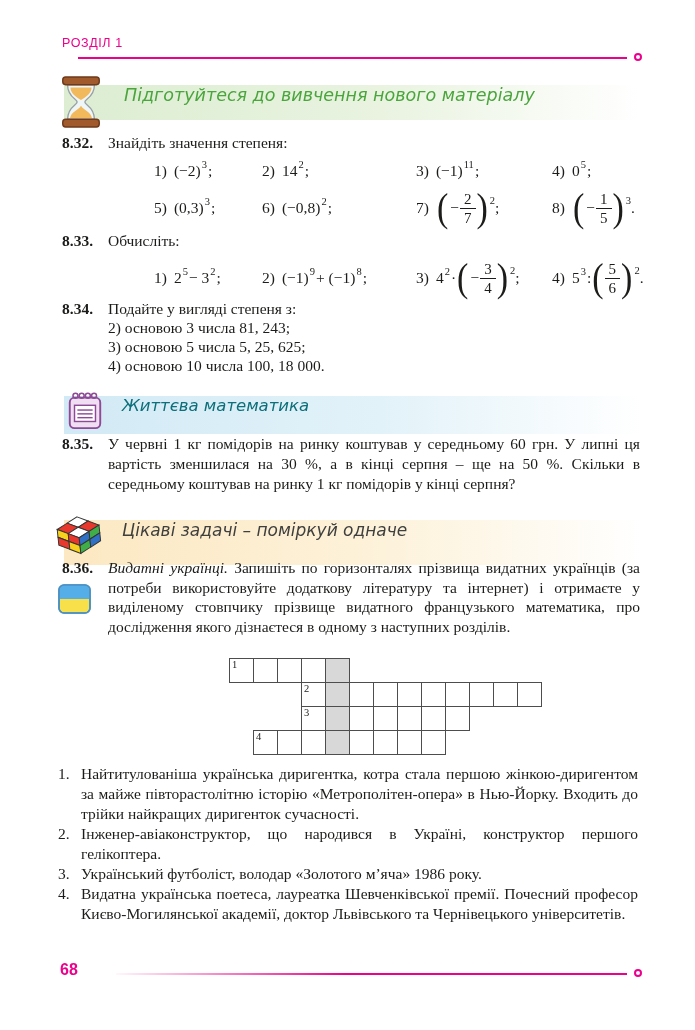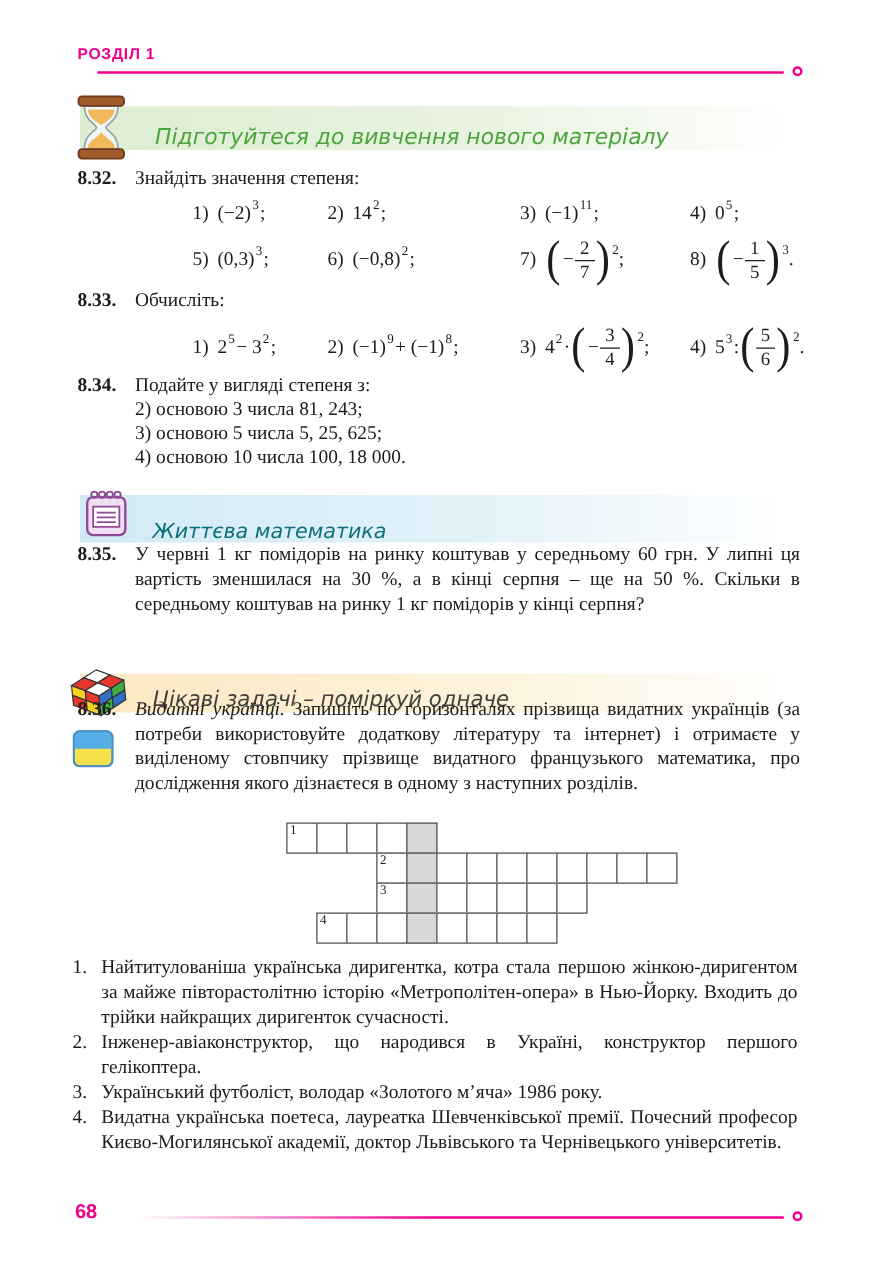--- a/index.html
+++ b/index.html
@@ -3,41 +3,41 @@
 <meta charset="utf-8">
 <style>
   * { margin:0; padding:0; box-sizing:border-box; }
   html,body { background:#fff; }
   .page { position:relative; width:695px; height:1030px; background:#fff;
           font-family:"Liberation Serif", serif; color:#1c1c1a; overflow:hidden;
           font-size:15.5px; hyphens:none; }
 
   
   .chapter-label { position:absolute; left:62px; top:36px; font-family:"Liberation Sans",sans-serif;
-                   font-weight:bold; font-size:12.5px; letter-spacing:.6px; color:#ec008c; }
+                   font-weight:normal; font-size:12.5px; letter-spacing:.6px; color:#ec008c; }
   .rule { position:absolute; height:2px; background:#ec008c; }
   .rule .ring { position:absolute; right:-15px; top:-4.5px; width:8px; height:8px;
                 border:2.5px solid #ec008c; border-radius:50%; background:#fff; display:block; }
   .top-rule { left:78px; top:57px; width:549px; }
   .bottom-rule { left:116px; top:973px; width:511px;
                  background:linear-gradient(to right, rgba(236,0,140,0.03), #ec008c 45%); }
   .page-number { position:absolute; left:60px; top:961px; font-family:"Liberation Sans",sans-serif;
                  font-weight:bold; font-size:16px; color:#ec008c; }
 
   
-  .banner { position:absolute; left:64px; width:576px; display:flex; align-items:flex-end; }
+  .banner { position:absolute; left:64px; width:576px; display:flex; align-items:flex-start; }
   .banner-icon { position:absolute; line-height:0; }
   .banner-title { font-family:"DejaVu Sans",sans-serif; font-style:italic; white-space:nowrap; }
   #banner-prepare { top:85px; height:35px; background:linear-gradient(to right,#dcedd2,#e9f3e0 55%,#fff); }
   #banner-prepare .banner-icon { left:-7px; top:-10px; }
   #banner-prepare .banner-title { margin-left:60px; font-size:17.5px; color:#4aa53c; }
   #banner-life { top:396px; height:38px; background:linear-gradient(to right,#d2eaf5,#e2f2f9 55%,#fff); }
   #banner-life .banner-icon { left:1px; top:-5px; }
   #banner-life .banner-title { margin-left:58px; font-size:16.5px; color:#0c6f79; }
-  #banner-fun { top:539px; height:31px; background:linear-gradient(to right,#fce8c2,#fdf2da 55%,#fff); }
+  #banner-fun { top:520px; height:45px; background:linear-gradient(to right,#fce8c2,#fdf2da 55%,#fff); }
   #banner-fun .banner-icon { left:-8px; top:-5px; }
   #banner-fun .banner-title { margin-left:58px; font-size:17px; color:#3f3f3e; }
 
   
   .ex { position:absolute; left:62px; width:578px; padding-left:46px; line-height:20px; }
   .ex-num { position:absolute; left:0; top:0; font-weight:bold; }
   .ex-title { text-align:left; }
   .para { text-align:justify; }
   .lead { font-style:italic; }
   #ex832 { top:133px; }

